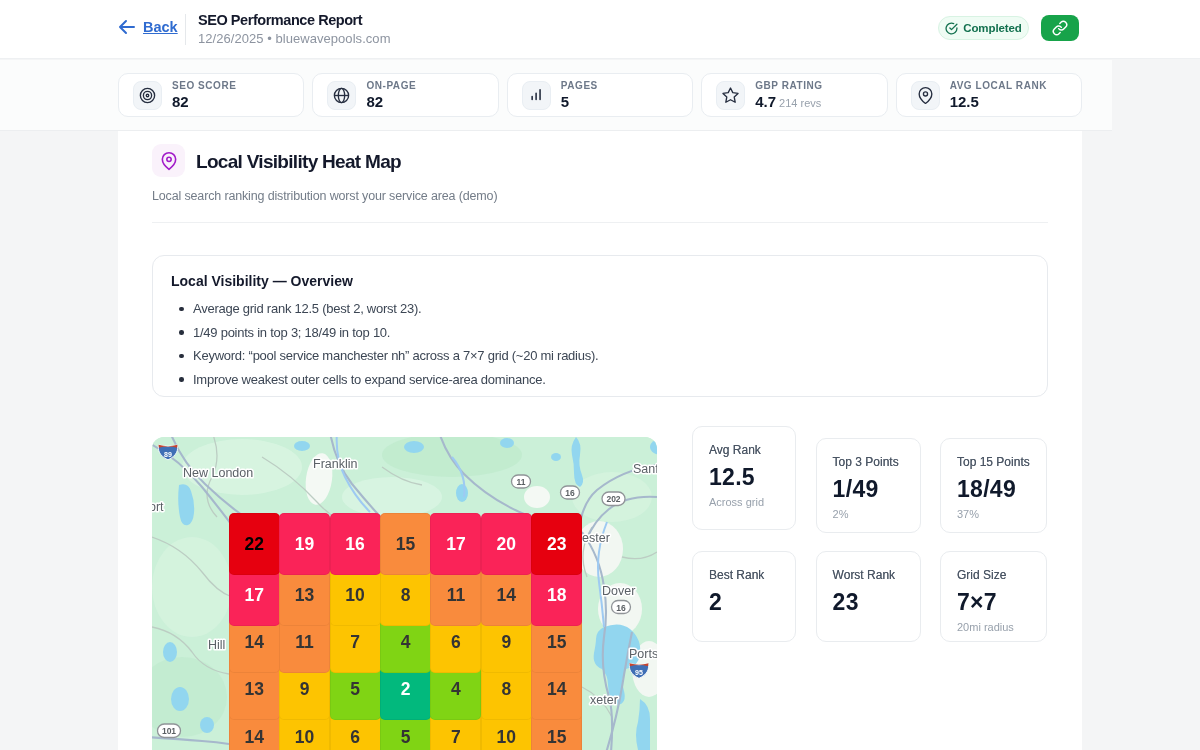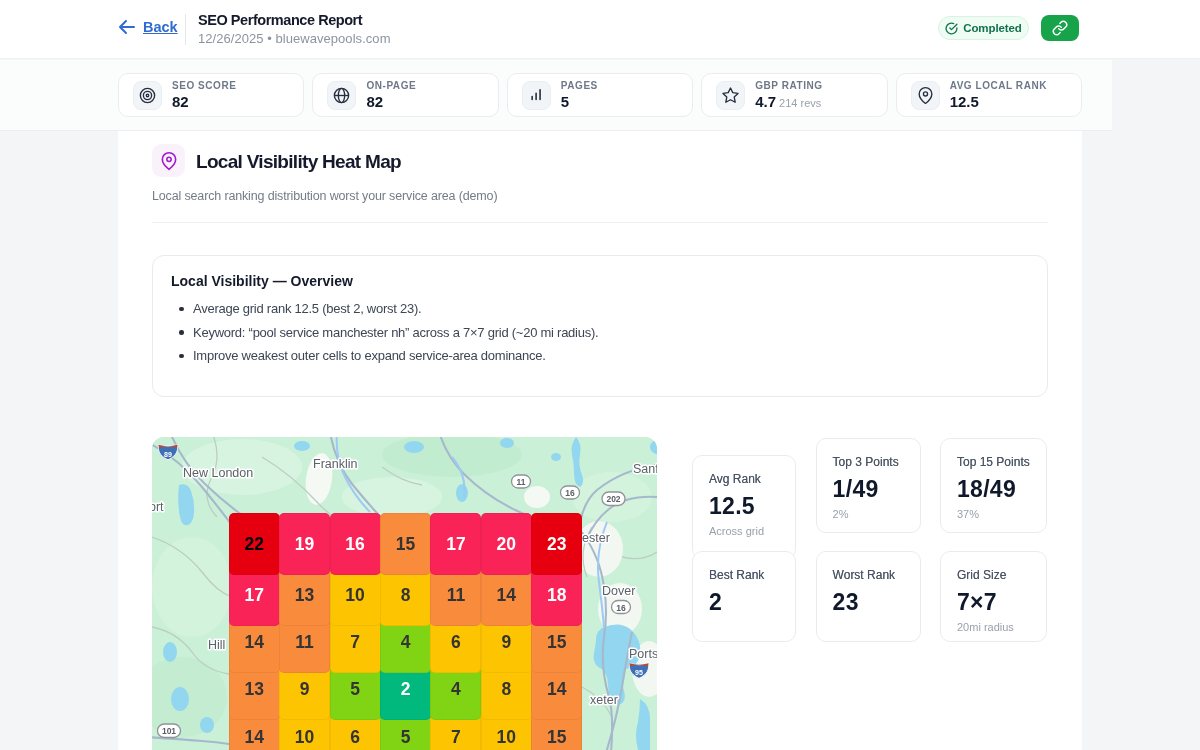--- a/index.html
+++ b/index.html
@@ -165,20 +165,21 @@
     </svg>
   </div>
   <div class="sectitle">Local Visibility Heat Map</div>
   <div class="secsub">Local search ranking distribution worst your service area (demo)</div>
   <div class="hr"></div>
 
   <div class="ovcard">
     <div class="ovtitle">Local Visibility — Overview</div>
     <ul class="ovlist">
       <li>Average grid rank 12.5 (best 2, worst 23).</li>
+      <li>1/49 points in top 3; 18/49 in top 10.</li>
       <li>Keyword: “pool service manchester nh” across a 7×7 grid (~20 mi radius).</li>
       <li>Improve weakest outer cells to expand service-area dominance.</li>
     </ul>
   </div>
 
   <div class="map" id="map">
     <svg width="505" height="313" viewBox="0 0 505 313" style="position:absolute;left:0;top:0">
       <rect width="505" height="313" fill="#cbf0d8"></rect>
 
       <ellipse cx="90" cy="30" rx="60" ry="28" fill="#d9f5e2" opacity=".8"></ellipse>
@@ -318,21 +319,21 @@
         <div class="cell" style="left:50.1px;top:193.0px;width:51.0px;height:62px;background:#fdc401;color:#343434;z-index:6">10</div>
         <div class="cell" style="left:100.6px;top:193.0px;width:51.0px;height:62px;background:#fdc401;color:#343434;z-index:6">6</div>
         <div class="cell" style="left:151.0px;top:193.0px;width:51.0px;height:62px;background:#80d414;color:#343434;z-index:6">5</div>
         <div class="cell" style="left:201.4px;top:193.0px;width:51.0px;height:62px;background:#fdc401;color:#343434;z-index:6">7</div>
         <div class="cell" style="left:251.8px;top:193.0px;width:51.0px;height:62px;background:#fdc401;color:#343434;z-index:6">10</div>
         <div class="cell" style="left:302.3px;top:193.0px;width:51.0px;height:62px;background:#f98b3d;color:#343434;z-index:6">15</div>
       </div>
   </div>
 
   <div>
-      <div class="rcard" style="left:574px;top:324px;width:104px;height:104px">
+      <div class="rcard" style="left:574px;top:295px;width:104px;height:104px">
         <div class="rlabel">Avg Rank</div>
         <div class="rval">12.5</div>
         <div class="rsub">Across grid</div>
       </div>
       <div class="rcard" style="left:697.6px;top:306.7px;width:105.4px;height:95px">
         <div class="rlabel">Top 3 Points</div>
         <div class="rval">1/49</div>
         <div class="rsub">2%</div>
       </div>
       <div class="rcard" style="left:822px;top:306.7px;width:106.7px;height:95px">

